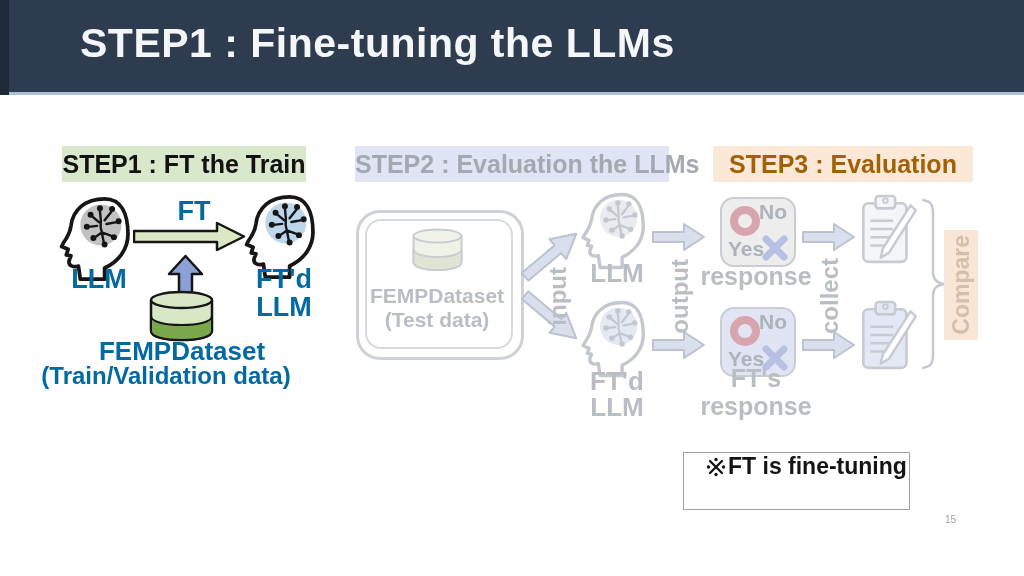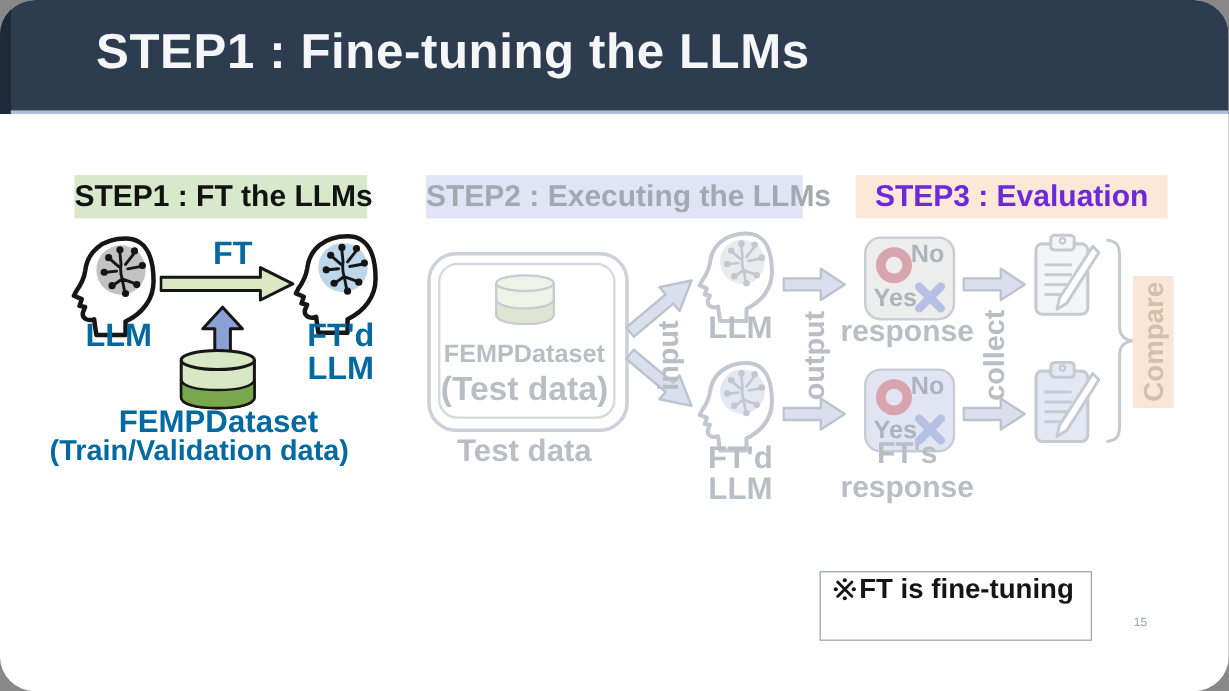--- a/index.html
+++ b/index.html
@@ -1,27 +1,27 @@
 <!DOCTYPE html>
 <html><head>
 <meta charset="utf-8">
 <style>
   html,body{margin:0;padding:0;background:#888;}
   .slide{position:relative;width:1024px;height:576px;background:#ffffff;overflow:hidden;
-         font-family:"Liberation Sans","DejaVu Sans",sans-serif;font-weight:700;border-radius:29px;}
+         font-family:"Liberation Sans","DejaVu Sans",sans-serif;font-weight:700;}
   .abs{position:absolute;}
   
   .titlebar{left:0;top:0;width:1024px;height:92px;background:#2d3d4f;border-bottom:3px solid #a9c0d8;}
   .titleaccent{left:0;top:0;width:9px;height:95px;background:#1c2a39;}
   .slidetitle{left:80px;top:20px;font-size:41px;color:#f4f6f8;letter-spacing:0.5px;white-space:nowrap;}
   
   .stephdr{height:36px;line-height:36px;text-align:center;font-size:25px;white-space:nowrap;}
   .hdr1{left:62px;top:146px;width:244px;background:#d7e8cb;color:#121212;}
   .hdr2{left:355px;top:146px;width:314px;background:#e0e4f4;color:#a4a8b1;}
-  .hdr3{left:713px;top:146px;width:260px;background:#fbe8d7;color:#6d28d9;}
+  .hdr3{left:713px;top:146px;width:260px;background:#fbe8d7;color:#a16207;}
   
   .lbl{text-align:center;white-space:nowrap;}
   .ink{color:#0369a1;}
   .fade{color:#b9bdc4;}
   .vwrap{display:flex;align-items:center;justify-content:center;}
   .vtext{writing-mode:vertical-rl;transform:rotate(180deg);white-space:nowrap;}
   
   .tdbox-outer{left:356px;top:210px;width:162px;height:144px;border:3px solid #ced2d8;border-radius:24px;background:#fff;}
   .tdbox-inner{left:365px;top:219px;width:144px;height:126px;border:2px solid #d6d9de;border-radius:16px;}
   
@@ -29,36 +29,36 @@
   .yn1{left:720px;top:197px;background:#ededee;}
   .yn2{left:720px;top:307px;background:#e1e5f3;}
   .donut{left:8px;top:7px;width:14px;height:14px;border:8px solid #d8a4ad;border-radius:50%;}
   .ynno{right:7px;top:1px;font-size:21px;color:#aeb2ba;}
   .ynyes{left:6px;bottom:4px;font-size:21px;color:#aeb2ba;}
   .yncross{right:4px;bottom:2px;}
   
   .comparebox{left:944px;top:230px;width:34px;height:110px;background:#fae6d6;color:#d4bfab;font-size:23px;}
   
   .notebox{left:683px;top:452px;width:227px;height:58px;border:1.5px solid #9ba1a7;background:#fff;
-           display:flex;flex-direction:column;justify-content:flex-start;padding-left:10px;box-sizing:border-box;margin-top:24px;}
+           display:flex;flex-direction:column;justify-content:flex-start;padding-left:22px;box-sizing:border-box;}
   .noteline{display:flex;align-items:center;gap:2px;font-size:23px;color:#141414;line-height:27px;}
   .pagenum{left:920px;top:514px;width:36px;text-align:right;font-size:10px;color:#9aa0a6;font-weight:400;}
   svg{display:block;}
 </style>
 </head>
 <body>
 
 <div class="slide">
 
   <div class="abs titlebar"></div>
   <div class="abs titleaccent"></div>
   <div class="abs slidetitle">STEP1 : Fine-tuning the LLMs</div>
 
-  <div class="abs stephdr hdr1">STEP1 : FT the LLMs</div>
-  <div class="abs stephdr hdr2">STEP2 : Executing the LLMs</div>
+  <div class="abs stephdr hdr1">STEP1 : FT the Train</div>
+  <div class="abs stephdr hdr2">STEP2 : Evaluation the LLMs</div>
   <div class="abs stephdr hdr3">STEP3 : Evaluation</div>
 
   <div class="abs" style="left:58px;top:196px;">
     <svg width="82" height="86" viewBox="0 0 84 92">
       <path d="M48 3 C27 3 14 15 12 32 C11 39 9 43 4 50 L2 54 L9 57 L7 63 L12 64 L10 69 C9 74 14 77 20 75 L22 89 L48 89 L48 77 C63 70 73 57 73 41 C73 19 66 3 48 3 Z" fill="#ffffff" stroke="#161616" stroke-width="4" stroke-linejoin="round"></path>
       <circle cx="44" cy="31" r="22" fill="#c2c2c2"></circle>
       <g>
         <path d="M43 16 L44 26 M35 22 L42 28 M55 17 L48 26 M61 28 L50 30 M31 33 L40 32 M44 26 C43 33 44 36 45 39 M45 39 L38 44 M45 39 L56 43 M45 39 L47 49" fill="none" stroke="#161616" stroke-width="2.6" stroke-linecap="round"></path>
         <circle cx="43" cy="13" r="3.2" fill="#161616"></circle>
           <circle cx="33" cy="20" r="3.2" fill="#161616"></circle>
@@ -118,22 +118,21 @@
   <div class="abs tdbox-outer"></div>
   <div class="abs tdbox-inner"></div>
   <div class="abs" style="left:411px;top:227px;">
     <svg width="53" height="45" viewBox="0 0 53 45">
       <path d="M2.5,9 L2.5,35 C2.5,40 13,43 26.5,43 C40,43 50.5,40 50.5,35 L50.5,9" fill="#eff3e7" stroke="#c8ccd2" stroke-width="2"></path>
       <path d="M2.5,22 L2.5,35 C2.5,40 13,43 26.5,43 C40,43 50.5,40 50.5,35 L50.5,22 C50.5,27 40,30 26.5,30 C13,30 2.5,27 2.5,22 Z" fill="#dfe5d3" stroke="#c8ccd2" stroke-width="1.8"></path>
       <ellipse cx="26.5" cy="9" rx="24" ry="6.5" fill="#eff3e7" stroke="#c8ccd2" stroke-width="2"></ellipse>
     </svg>
   </div>
   <div class="abs lbl fade" style="left:365px;top:284px;width:144px;font-size:21px;">FEMPDataset</div>
-  <div class="abs lbl fade" style="left:365px;top:308px;width:144px;font-size:28px;">(Test data)</div>
-  <div class="abs lbl fade" style="left:362px;top:360px;width:150px;font-size:26px;">Test data</div>
+  <div class="abs lbl fade" style="left:365px;top:308px;width:144px;font-size:21px;">(Test data)</div>
 
   <div class="abs" style="left:516px;top:238px;transform:rotate(-40deg);">
     <svg width="70" height="34" viewBox="0 0 70 34">
       <polygon points="1,12 44,12 44,4 68,17 44,30 44,22 1,22" fill="#dadfee" stroke="#bcc2ce" stroke-width="2" stroke-linejoin="round"></polygon>
     </svg>
   </div>
   <div class="abs" style="left:516px;top:300px;transform:rotate(40deg);">
     <svg width="70" height="34" viewBox="0 0 70 34">
       <polygon points="1,12 44,12 44,4 68,17 44,30 44,22 1,22" fill="#dadfee" stroke="#bcc2ce" stroke-width="2" stroke-linejoin="round"></polygon>
     </svg>

